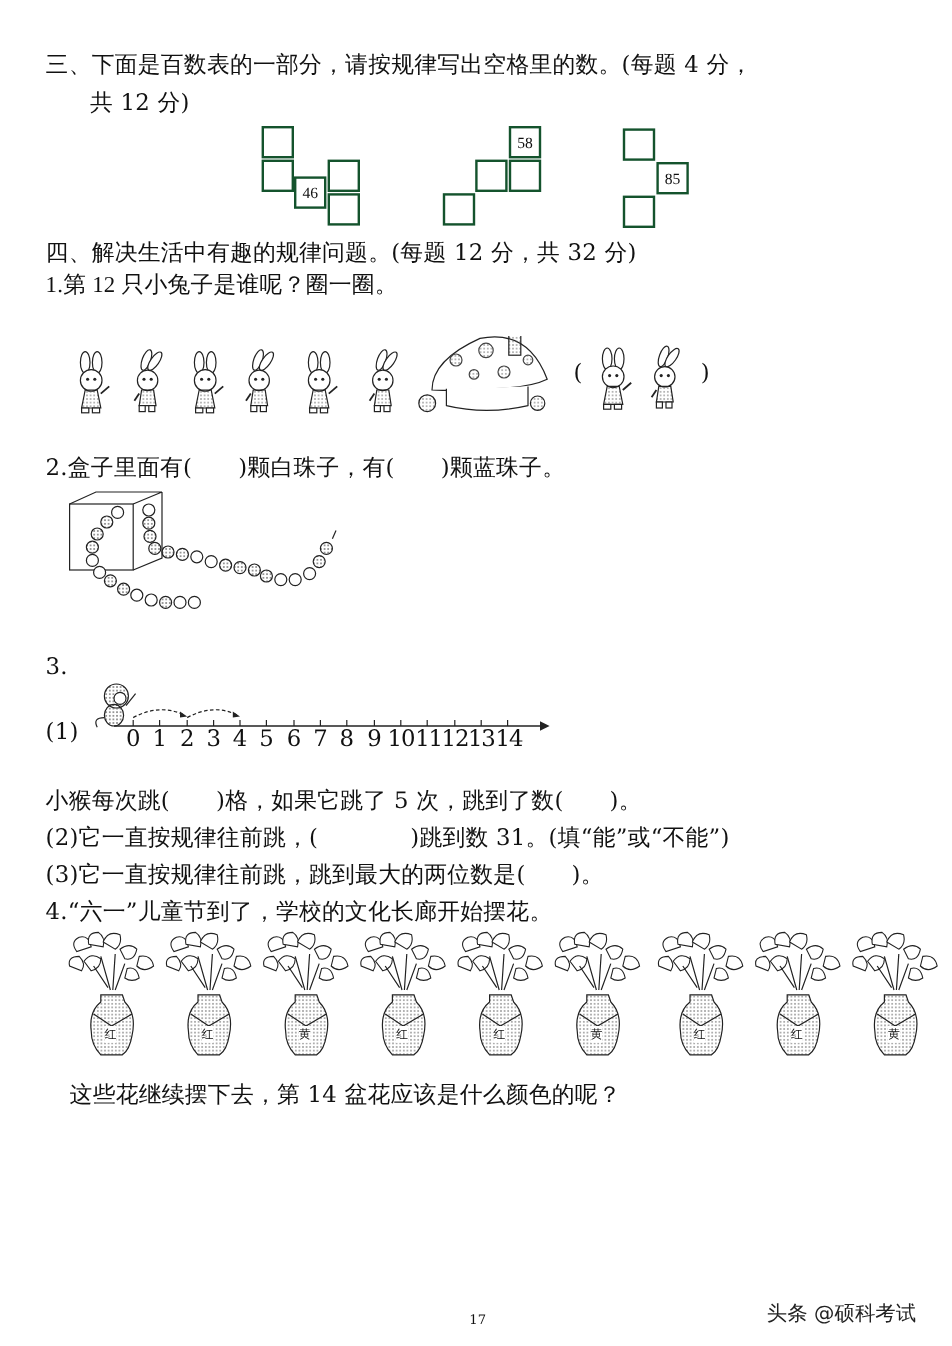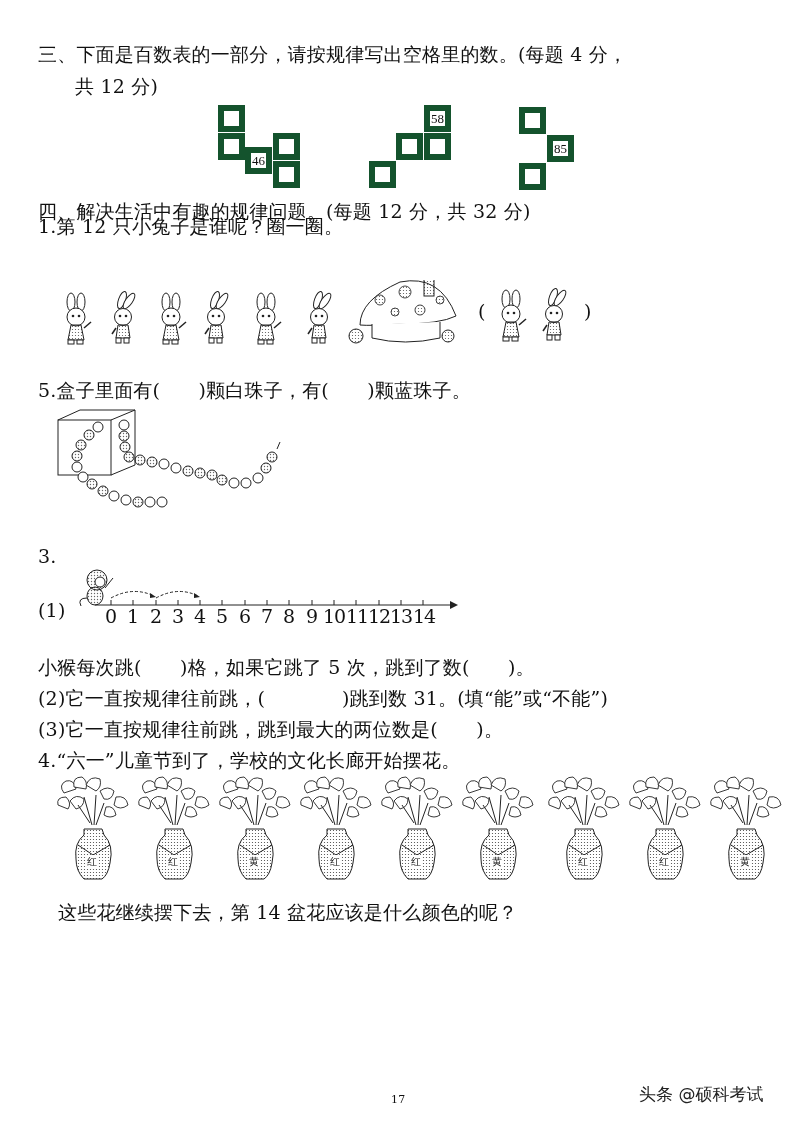--- a/index.html
+++ b/index.html
@@ -1,19 +1,19 @@
 <!DOCTYPE html>
 <html><head>
 <meta charset="utf-8">
 <style>
   html, body { margin:0; padding:0; background:#ffffff; }
   body { width:793px; height:1122px; position:relative; overflow:hidden;
          font-family:"DejaVu Serif","Liberation Serif",serif; color:#111; }
   .t { position:absolute; font-size:19px; line-height:20px; white-space:nowrap; letter-spacing:0.2px; }
-  .cell { position:absolute; width:27px; height:27px; border:6px solid #14532d; box-sizing:border-box;
+  .cell { position:absolute; width:27px; height:27px; border:2px solid #14532d; box-sizing:border-box;
           font-family:"Liberation Serif",serif; font-size:13px; display:flex; align-items:center; justify-content:center; }
   .art { position:absolute; }
   .small { font-size:11px; }
   .wm { position:absolute; font-family:"DejaVu Sans",sans-serif; font-size:17px; color:#222; }
   .vase-label { font-size:10px; font-family:"DejaVu Serif",serif; }
 </style>
 </head>
 <body>
 
 <div class="t" style="left:38px;top:44px;">三、下面是百数表的一部分，请按规律写出空格里的数。(每题 4 分，</div>
@@ -34,21 +34,21 @@
   <div class="cell" style="left:369px;top:161px;"></div>
 </div>
 
 <div>
   <div class="cell" style="left:519px;top:107px;"></div>
   <div class="cell" style="left:547px;top:135px;">85</div>
   <div class="cell" style="left:519px;top:163px;"></div>
 </div>
 
 <div class="t" style="left:38px;top:201px;">四、解决生活中有趣的规律问题。(每题 12 分，共 32 分)</div>
-<div class="t" style="left:38px;top:216px;">1.第 12 只小兔子是谁呢？圈一圈。</div>
+<div class="t" style="left:38px;top:228px;font-family:Liberation Serif, serif;">1.第 12 只小兔子是谁呢？圈一圈。</div>
 
 <svg class="art" style="left:60px;top:280px;" width="560" height="70">
   <defs>
     <pattern id="dots" width="3" height="3" patternUnits="userSpaceOnUse">
       <circle cx="1.5" cy="1.5" r="0.6" fill="#555"></circle>
     </pattern>
     <g id="rabbitA">
       <ellipse cx="6" cy="10" rx="4" ry="9" fill="#fff" stroke="#222"></ellipse>
       <ellipse cx="16" cy="10" rx="4" ry="9" fill="#fff" stroke="#222"></ellipse>
       <circle cx="11" cy="25" r="9" fill="#fff" stroke="#222"></circle>
@@ -91,21 +91,21 @@
     <circle cx="388" cy="56" r="6" fill="url(#dots)" stroke="#222"></circle>
   </g>
 </svg>
 <div class="t" style="left:478px;top:301px;">(</div>
 <svg class="art" style="left:495px;top:285px;" width="80" height="60">
   <use href="#rabbitA" x="5" y="4"></use>
   <use href="#rabbitB" x="48" y="4"></use>
 </svg>
 <div class="t" style="left:584px;top:301px;">)</div>
 
-<div class="t" style="left:38px;top:380px;">5.盒子里面有(　　)颗白珠子，有(　　)颗蓝珠子。</div>
+<div class="t" style="left:38px;top:380px;">2.盒子里面有(　　)颗白珠子，有(　　)颗蓝珠子。</div>
 <svg class="art" style="left:50px;top:405px;" width="240" height="110">
   <defs>
     <pattern id="dots2" width="3" height="3" patternUnits="userSpaceOnUse">
       <circle cx="1.5" cy="1.5" r="0.7" fill="#666"></circle>
     </pattern>
   </defs>
   <g stroke="#222" fill="none">
     <rect x="8" y="15" width="53" height="55"></rect>
     <path d="M8 15 L30 5 L85 5 L61 15 M85 5 L85 60 L61 70"></path>
   </g>

